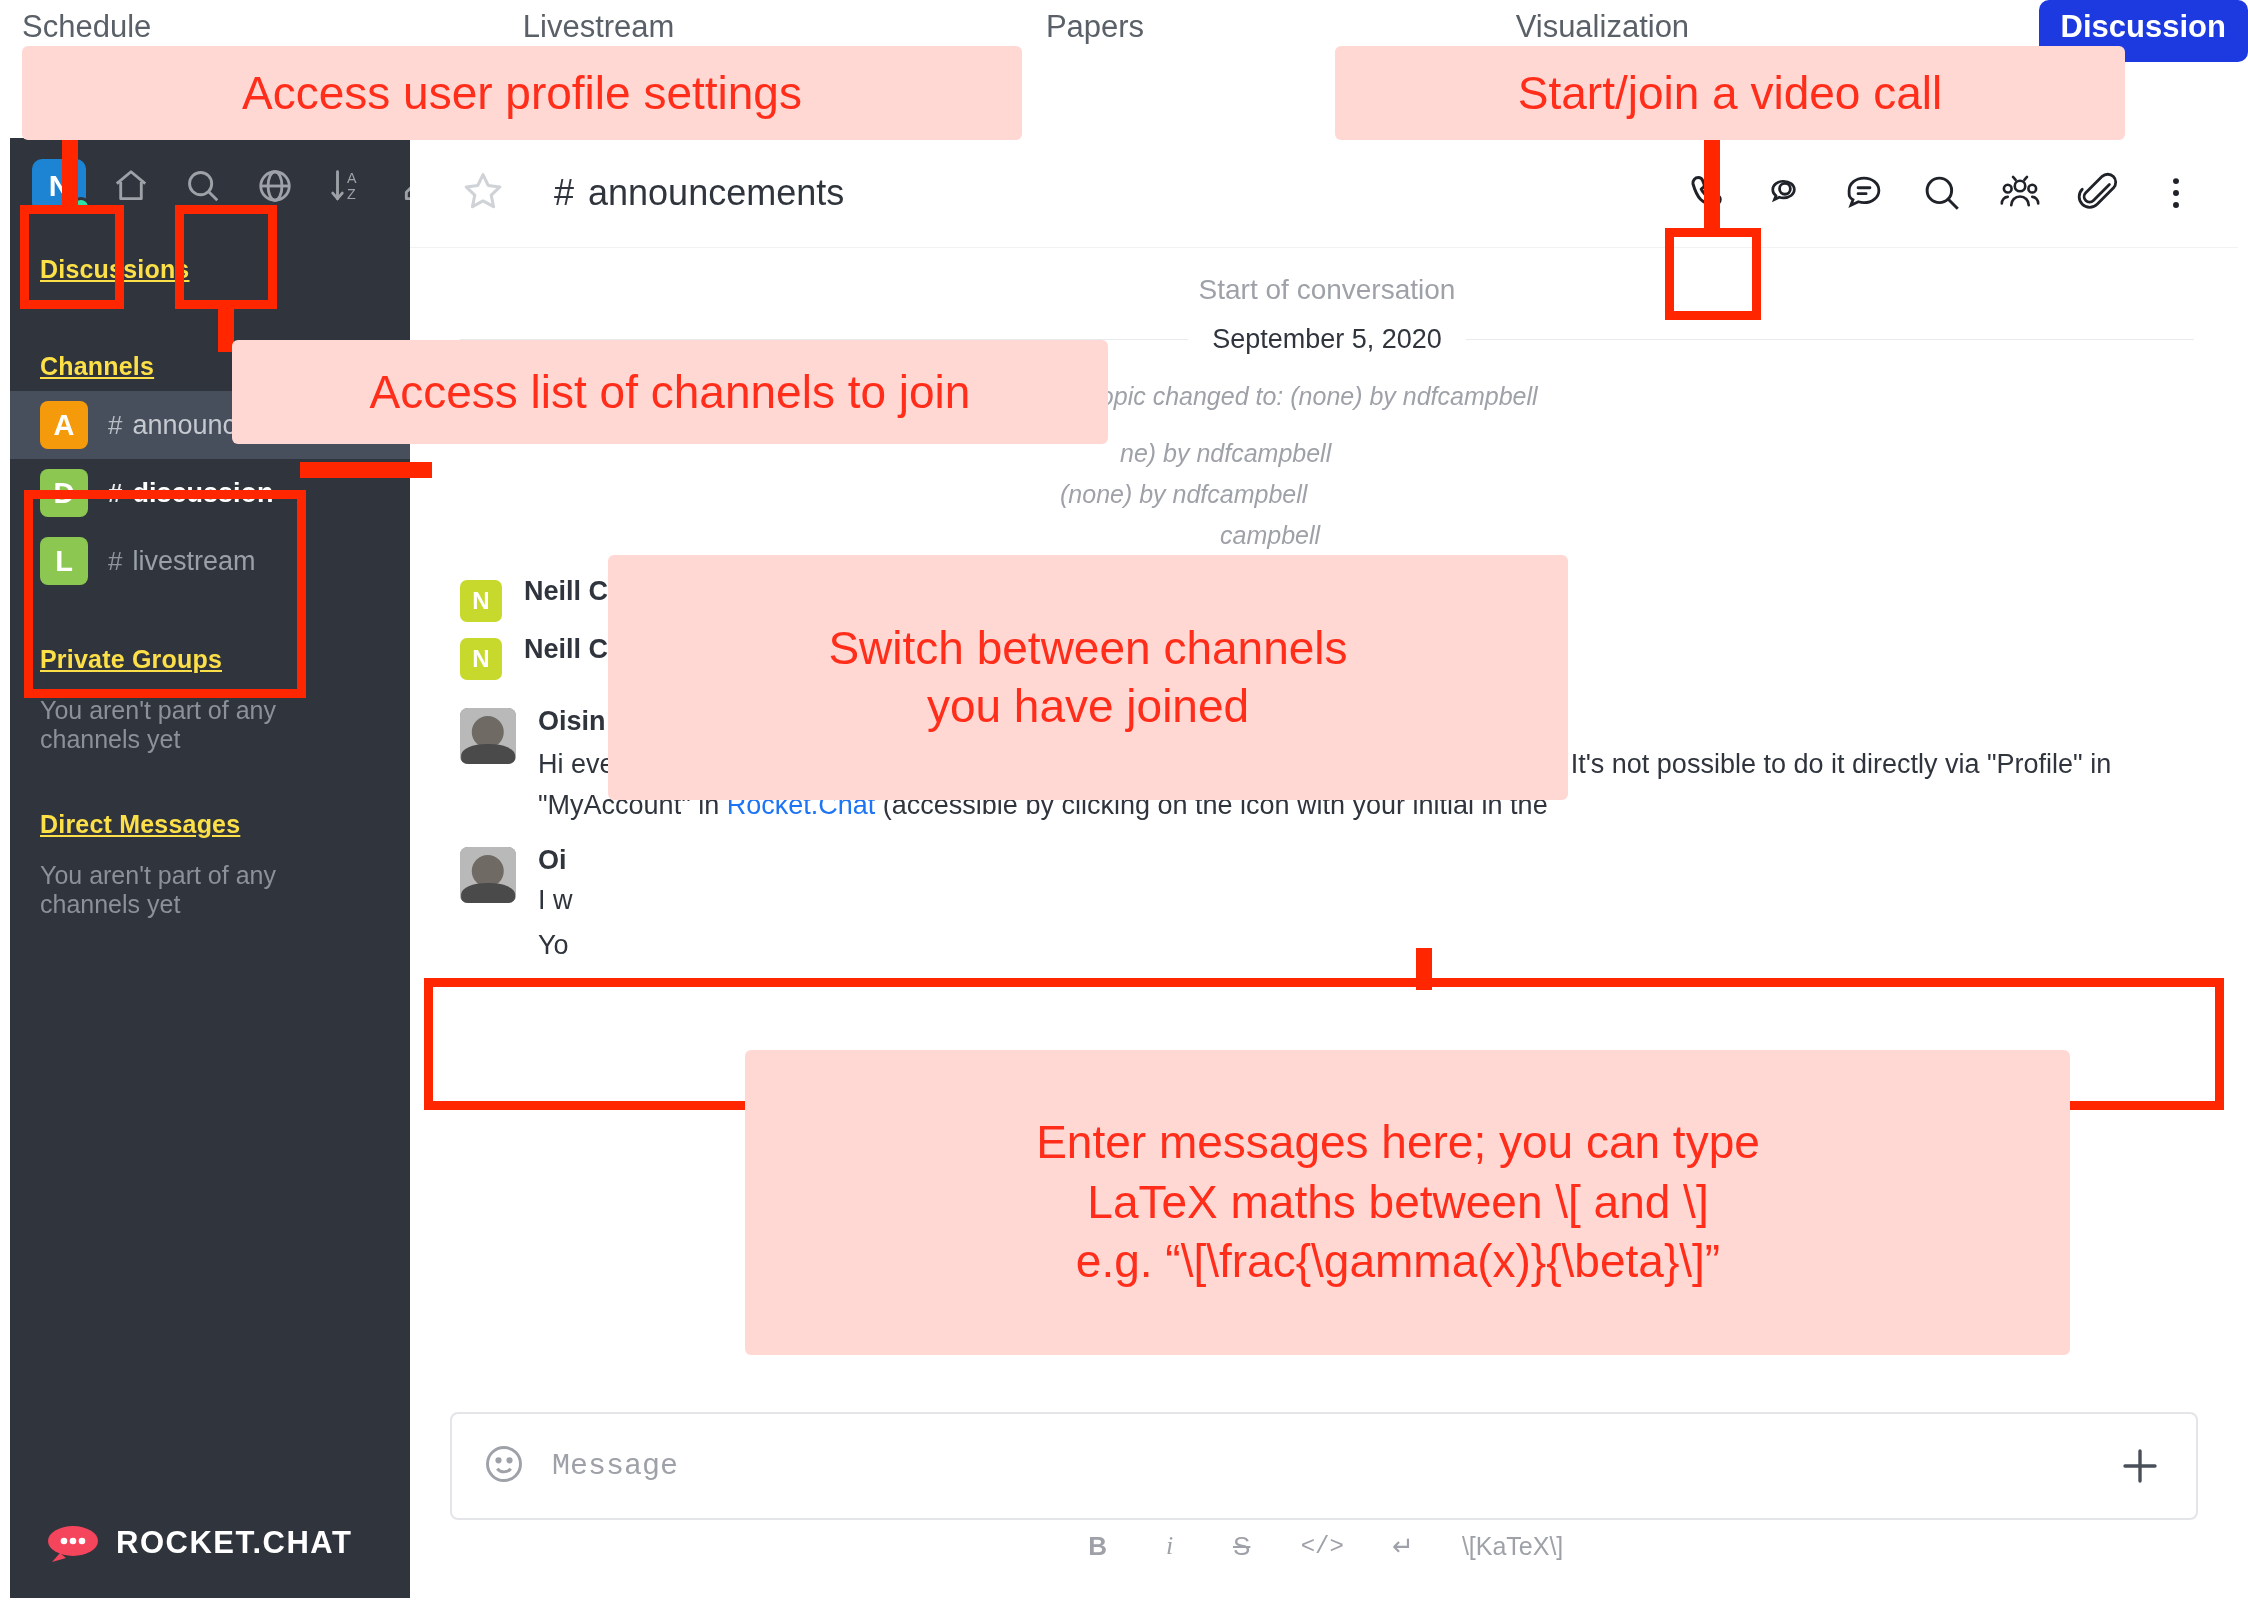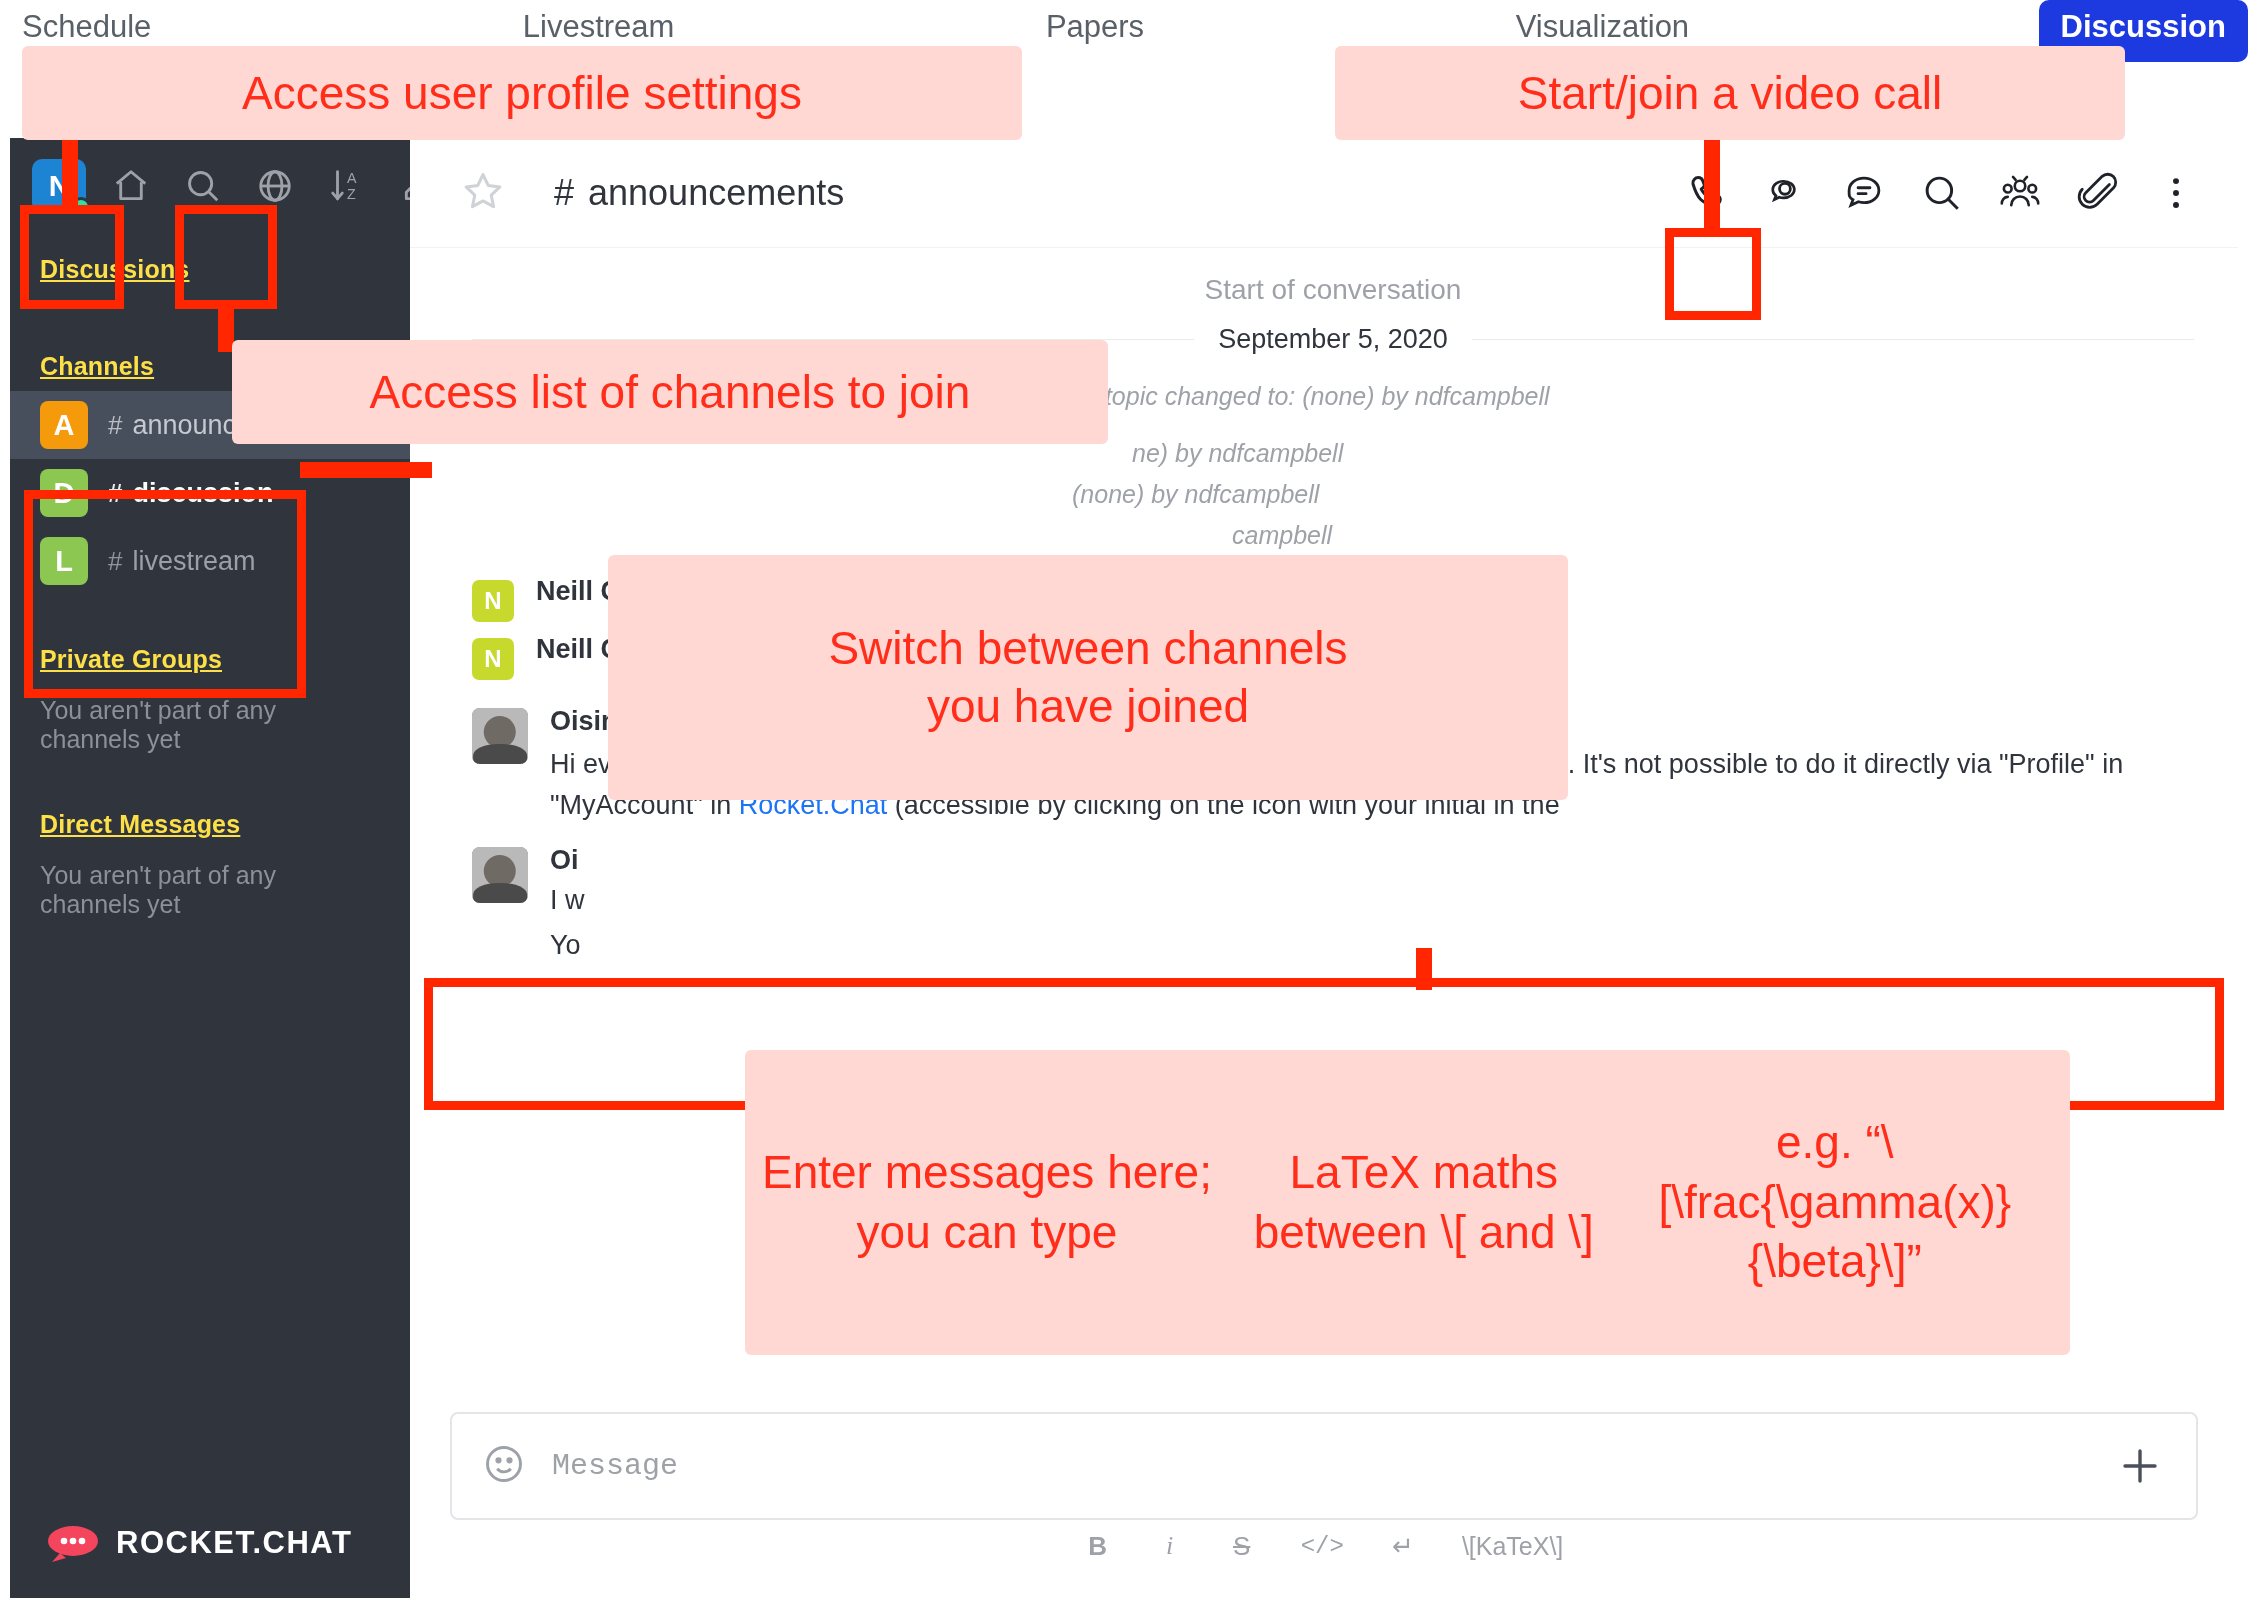--- a/index.html
+++ b/index.html
@@ -101,21 +101,21 @@
   .room-title {
     display:flex; align-items:center; gap: 14px;
     font-size: 36px; color:#2f343d; margin-left: 48px;
   }
   .room-title .hash { font-size: 36px; color:#2f343d; }
   .hdr-spacer { flex: 1 1 auto; }
   .hdr-icons { display:flex; align-items:center; gap: 26px; }
   .hdr-icon { width: 52px; height:52px; display:flex; align-items:center; justify-content:center; }
 
   
-  .messages { position:relative; padding: 26px 44px 0 50px; margin-left: 12px; }
+  .messages { position:relative; padding: 26px 44px 0 50px; }
   .start-conv {
     text-align:center; font-size: 28px; color:#9ea2a8; margin-bottom: 18px;
   }
   .date-divider {
     display:flex; align-items:center; gap: 24px; margin: 14px 0 26px 0;
   }
   .date-divider .line { flex:1 1 auto; height:1px; background:#e8eaed; }
   .date-divider .label { font-size: 27px; color:#2f343d; white-space:nowrap; }
 
   .msg { display:flex; gap: 22px; margin-bottom: 12px; align-items:flex-start; }
@@ -513,19 +513,19 @@
 
   <div class="callout" style="left:1335px; top:46px; width:790px; height:94px;">Start/join a video call</div>
 
   <div class="callout" style="left:232px; top:340px; width:876px; height:104px;">Access list of channels to join</div>
 
   <div class="callout" style="left:608px; top:555px; width:960px; height:245px; flex-direction:column; line-height:1.25;">
     <div>Switch between channels</div>
     <div>you have joined</div>
   </div>
 
-  <div class="callout" style="left:745px; top:1050px; width:1325px; height:305px; flex-direction:row; line-height:1.3;padding-left:7px;">
+  <div class="callout" style="left:745px; top:1050px; width:1325px; height:305px; flex-direction:column; line-height:1.3;padding-left:7px;">
     <div>Enter messages here; you can type</div>
     <div>LaTeX maths between \[ and \]</div>
     <div>e.g. “\[\frac{\gamma(x)}{\beta}\]”</div>
   </div>
 
 </div>
 
 </body></html>

